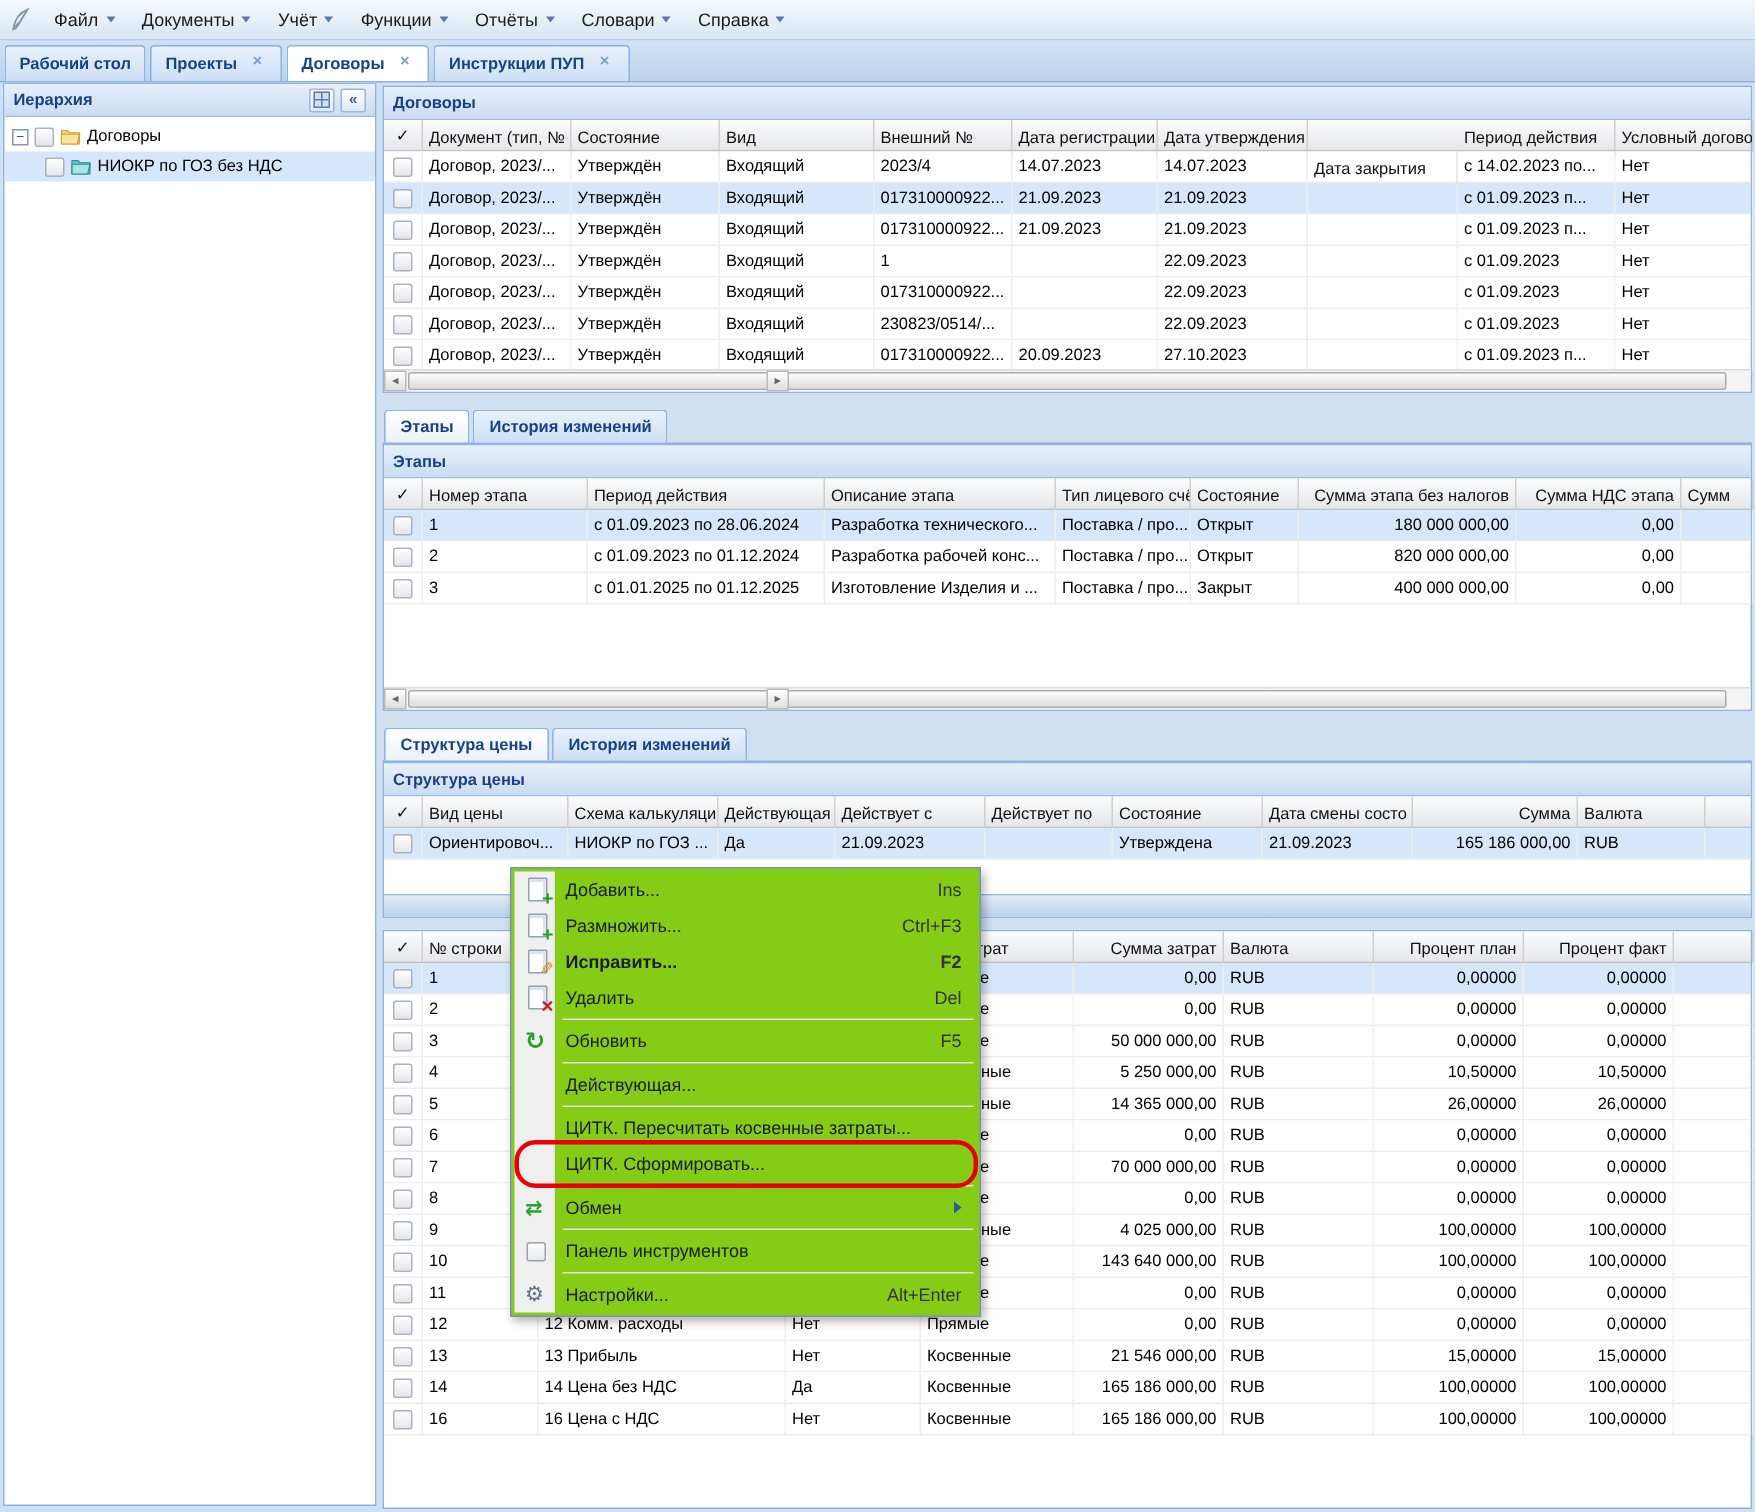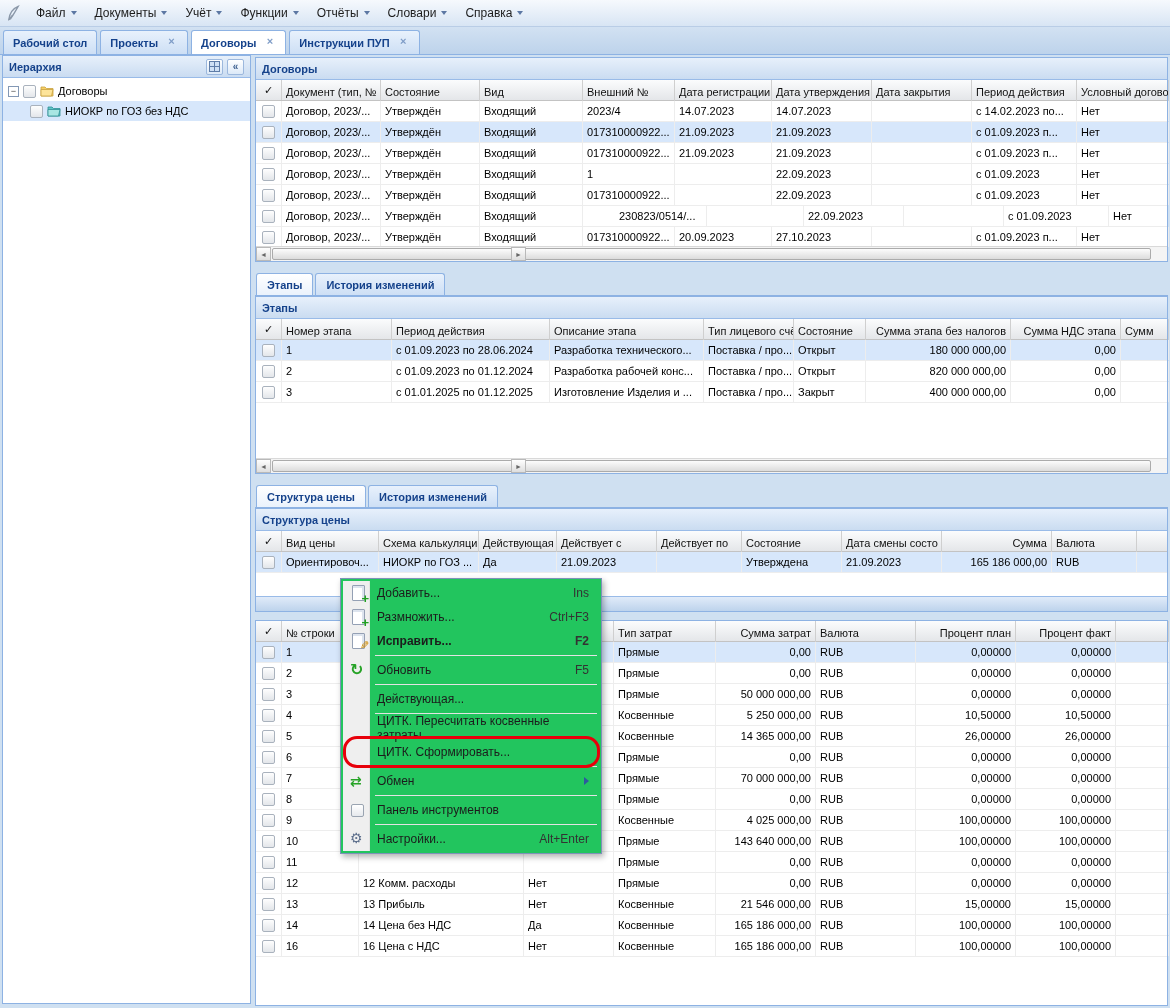--- a/index.html
+++ b/index.html
@@ -58,21 +58,21 @@
 .gc.r{justify-content:flex-end}
 
 
 .hscroll{position:absolute;left:0;right:0;bottom:0;height:15px;background:#f4f4f4;border-top:1px solid #d9d9d9}
 .hs-btn{position:absolute;top:0;width:15px;height:14px;display:flex;align-items:center;justify-content:center;font-size:7px;color:#666;background:linear-gradient(#fefefe,#dedede);border:1px solid #b9b9b9}
 .hs-btn.left{left:0}.hs-btn.right{right:0}
 .hs-thumb{position:absolute;left:16px;right:16px;top:1px;height:12px;border:1px solid #ababab;border-radius:2px;background:linear-gradient(#fcfcfc,#dcdcdc)}
 .blue-strip{position:absolute;left:0;right:0;bottom:0;height:15px;background:linear-gradient(#e0ebf9,#bdd3ec);border-top:1px solid #99bbe8}
 
 
-.context-menu{position:absolute;left:340px;top:578px;width:262px;background:#22c55e;border:1px solid #7e92b8;box-shadow:2px 3px 6px rgba(0,0,0,.3);padding:2px;z-index:40}
+.context-menu{position:absolute;left:340px;top:578px;width:314px;background:#84cc16;border:1px solid #7e92b8;box-shadow:2px 3px 6px rgba(0,0,0,.3);padding:2px;z-index:40}
 .context-menu::before{content:"";position:absolute;left:2px;top:2px;bottom:2px;width:26px;background:#efefef;border-right:1px solid #e2e2e2}
 .cm-item{position:relative;height:24px;display:flex;align-items:center;padding:0 10px 0 34px;font-size:12px;color:#1c1c1c}
 .cm-item.bold{font-weight:bold}
 .cm-shortcut{margin-left:auto;color:#333;padding-left:12px}
 .cm-sep{height:1px;background:#e3e3e3;margin:2px 2px 2px 32px}
 .cm-sub{margin-left:auto;width:0;height:0;border-top:4px solid transparent;border-bottom:4px solid transparent;border-left:5px solid #2d5a9e}
 .cm-icon{position:absolute;left:6px;top:4px;width:17px;height:16px}
 .i-add-doc::before,.i-copy-doc::before,.i-edit-doc::before,.i-delete-doc::before{content:"";position:absolute;left:3px;top:0;width:11px;height:14px;background:#fff;border:1px solid #94a0b4;border-radius:1px;box-shadow:inset -2px 2px 0 #dde4ee}
 .i-add-doc::after,.i-copy-doc::after{content:"+";position:absolute;right:-3px;bottom:-5px;font-size:13px;font-weight:bold;color:#1fa11f}
 .i-edit-doc::after{content:"\270E";position:absolute;right:-3px;bottom:-3px;font-size:11px;color:#cf8a00;transform:scaleX(-1)}
@@ -185,21 +185,21 @@
       </div>
       <div id="grid-contracts">
           <div class="grid-header">
             <div class="gh c" style="width: 26px;">✓</div>
             <div class="gh l" style="width: 99px;">Документ (тип, №</div>
             <div class="gh l" style="width: 99px;">Состояние</div>
             <div class="gh l" style="width: 103px; text-align: center;">Вид</div>
             <div class="gh l" style="width: 92px;">Внешний №</div>
             <div class="gh l" style="width: 97px;">Дата регистрации</div>
             <div class="gh l" style="width: 100px;">Дата утверждения</div>
-            <div class="gh l" style="width: 100px;">Дата закрытия</div>
+            <div class="gh l" style="width: 100px; margin-top: 21px;">Дата закрытия</div>
             <div class="gh l" style="width: 105px;">Период действия</div>
             <div class="gh l" style="width: 92px;">Условный догово</div>
           </div>
           <div class="grow">
             <div class="gc c" style="width: 26px;">
               <span class="checkbox"></span>
             </div>
             <div class="gc l" style="width: 99px;">Договор, 2023/...</div>
             <div class="gc l" style="width: 99px;">Утверждён</div>
             <div class="gc l" style="width: 103px;">Входящий</div>
@@ -266,21 +266,21 @@
             <div class="gc l" style="width: 105px;">с 01.09.2023</div>
             <div class="gc l" style="width: 92px;">Нет</div>
           </div>
           <div class="grow">
             <div class="gc c" style="width: 26px;">
               <span class="checkbox"></span>
             </div>
             <div class="gc l" style="width: 99px;">Договор, 2023/...</div>
             <div class="gc l" style="width: 99px;">Утверждён</div>
             <div class="gc l" style="width: 103px;">Входящий</div>
-            <div class="gc l" style="width: 92px; margin-left: 32px;">230823/0514/...</div>
+            <div class="gc l" style="width: 92px;">230823/0514/...</div>
             <div class="gc l" style="width: 97px;"></div>
             <div class="gc l" style="width: 100px;">22.09.2023</div>
             <div class="gc l" style="width: 100px;"></div>
             <div class="gc l" style="width: 105px;">с 01.09.2023</div>
             <div class="gc l" style="width: 92px;">Нет</div>
           </div>
           <div class="grow">
             <div class="gc c" style="width: 26px;">
               <span class="checkbox"></span>
             </div>
@@ -656,20 +656,25 @@
       <div class="cm-item">
         <span class="cm-icon i-copy-doc"></span>
         <span class="cm-label">Размножить...</span>
         <span class="cm-shortcut">Ctrl+F3</span>
       </div>
       <div class="cm-item bold">
         <span class="cm-icon i-edit-doc"></span>
         <span class="cm-label">Исправить...</span>
         <span class="cm-shortcut">F2</span>
       </div>
+      <div class="cm-item">
+        <span class="cm-icon i-delete-doc"></span>
+        <span class="cm-label">Удалить</span>
+        <span class="cm-shortcut">Del</span>
+      </div>
       <div class="cm-sep"></div>
       <div class="cm-item">
         <span class="cm-icon i-refresh"></span>
         <span class="cm-label">Обновить</span>
         <span class="cm-shortcut">F5</span>
       </div>
       <div class="cm-sep"></div>
       <div class="cm-item">
         <span class="cm-label">Действующая...</span>
       </div>

